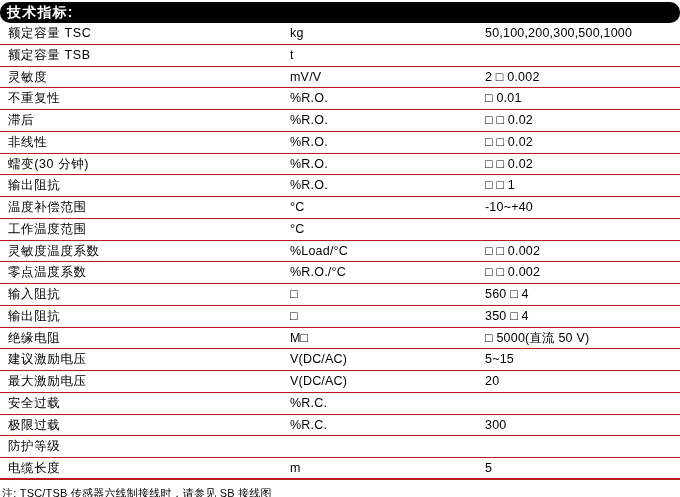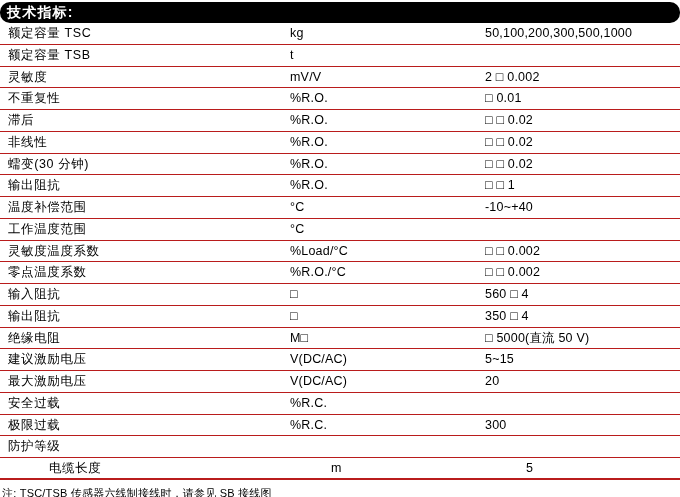--- a/index.html
+++ b/index.html
@@ -34,21 +34,21 @@
   .row {
     display: grid;
     grid-template-columns: 290px 195px 1fr;
     height: 21.76px;
     align-items: center;
     border-bottom: 1px solid #b91c1c;
     font-size: 12.5px;
     line-height: 1;
     white-space: nowrap;
   }
-  .row:last-child { border-bottom-width: 2px; padding-left: 41px; }
+  .row:last-child { border-bottom-width: 2px; }
   .cell-label { padding-left: 8px; letter-spacing: 0.6px; }
   .cell-unit  { letter-spacing: 0.2px; }
   .cell-value { letter-spacing: 0.2px; }
   .footnote {
     position: absolute;
     left: 2px;
     top: 487px;
     font-size: 11px;
     line-height: 1.1;
     letter-spacing: 0.2px;

